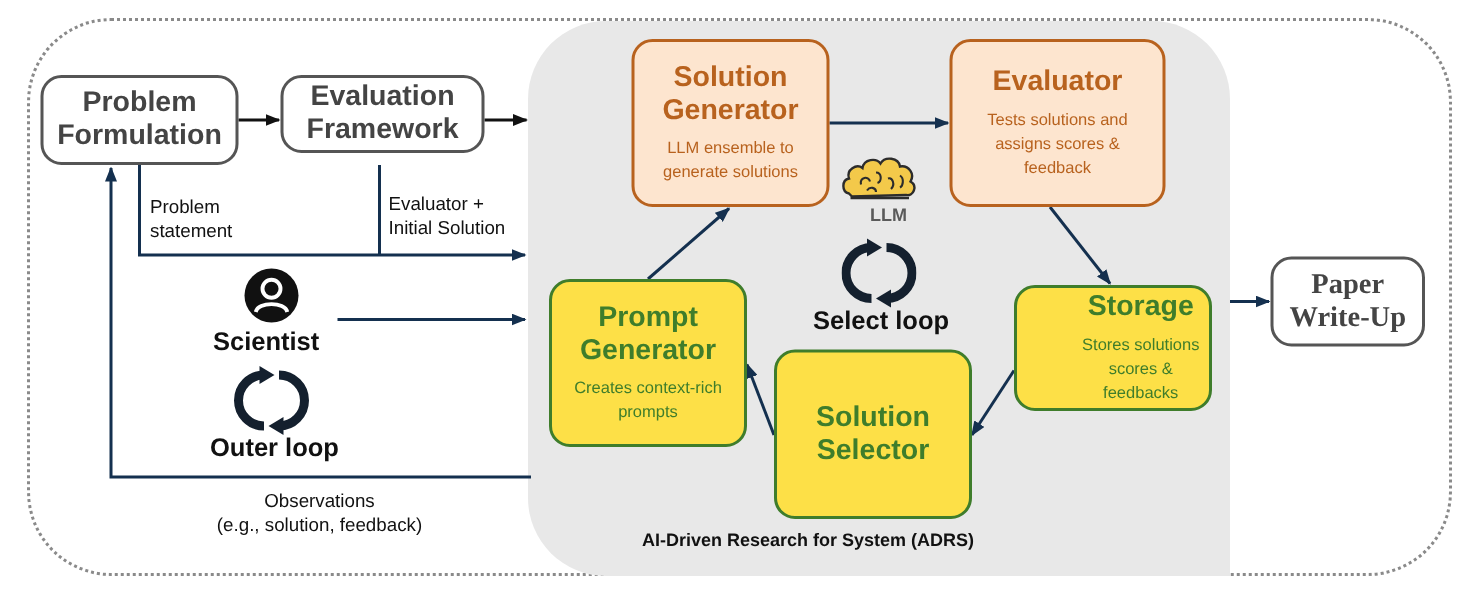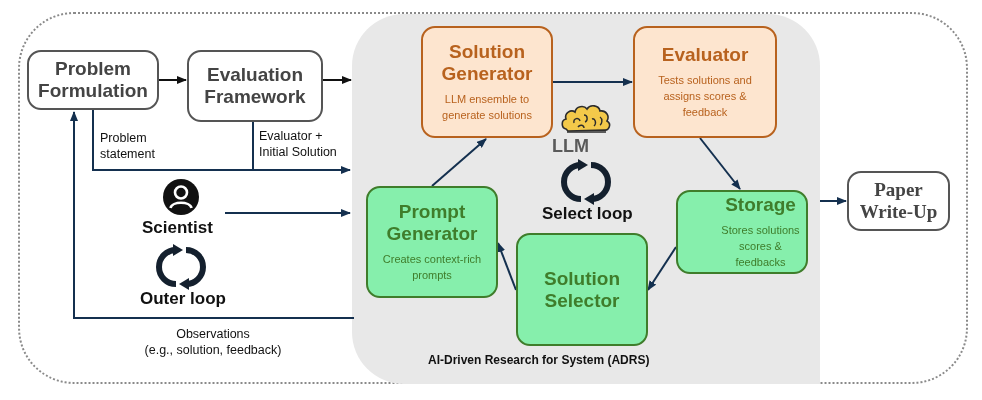--- a/index.html
+++ b/index.html
@@ -8,21 +8,21 @@
   #stage { position: absolute; left: 0; top: 0; width: 982px; height: 400px; }
   svg#wires { position: absolute; left: 0; top: 0; width: 982px; height: 400px; }
   .outer-frame { position: absolute; left: 18px; top: 12px; width: 950px; height: 372px;
                  border: 2px dotted #8a8a8a; border-radius: 56px; box-sizing: border-box; }
   .adrs-panel { position: absolute; left: 352px; top: 14px; width: 468px; height: 370px;
                 background: #e8e8e8; border-radius: 52px 52px 0 52px; }
   .box { position: absolute; box-sizing: border-box; border-radius: 14px; text-align: center;
          display: flex; flex-direction: column; justify-content: center; align-items: center; }
   .box.white { background: #ffffff; border: 2px solid #555555; color: #444444; }
   .box.orange { background: #fde5cf; border: 2px solid #b8621e; color: #b8621e; }
-  .box.green { background: #86efac; border: 2px solid #3f7d2b; color: #3f7d2b; }
+  .box.green { background: #fde047; border: 2px solid #3f7d2b; color: #3f7d2b; }
   .box .title { font-weight: bold; font-size: 19px; line-height: 22px; white-space: pre-line; }
   .box .desc { font-size: 11px; line-height: 16px; margin-top: 6px; white-space: pre-line; }
   .label { position: absolute; font-size: 12.5px; line-height: 16px; color: #111111; white-space: pre-line; }
   .label.center { text-align: center; }
   .bold-label { position: absolute; font-weight: bold; color: #111111; font-size: 17px; white-space: nowrap; }
   .icon { position: absolute; }
 </style>
 </head>
 <body>
 
@@ -58,21 +58,21 @@
     <line x1="516" y1="290" x2="498" y2="243" stroke="#14304f" stroke-width="2" marker-end="url(#ah-dark)"></line>
     <line x1="432" y1="186" x2="486" y2="139" stroke="#14304f" stroke-width="2" marker-end="url(#ah-dark)"></line>
 
     <line x1="820" y1="201" x2="846" y2="201" stroke="#14304f" stroke-width="2" marker-end="url(#ah-dark)"></line>
   </svg>
 
   <div class="box white" style="left:27px;top:50px;width:132px;height:60px;">
     <div class="title">Problem
 Formulation</div>
   </div>
-  <div class="box white" style="left:187px;top:50px;width:136px;height:72px;">
+  <div class="box white" style="left:187px;top:50px;width:136px;height:52px;">
     <div class="title">Evaluation
 Framework</div>
   </div>
   <div class="box white" style="left:847px;top:171px;width:103px;height:60px;font-family:Liberation Serif, serif;">
     <div class="title">Paper
 Write-Up</div>
   </div>
 
   <div class="label" style="left:100px;top:130px;">Problem
 statement</div>
@@ -123,21 +123,21 @@
 Generator</div>
     <div class="desc">Creates context-rich
 prompts</div>
   </div>
 
   <svg class="icon" style="left:560px;top:101px;" width="52" height="34" viewBox="0 0 52 34">
     <path d="M6,28 C1,27 1,19 6,18 C4,12 11,8 15,11 C16,5 24,4 27,8 C30,3 39,4 40,10 C46,9 50,15 47,20 C52,23 49,30 44,29 L8,30 Z" fill="#f3c94a" stroke="#2c2c2c" stroke-width="1.6"></path>
     <path d="M14,22 C13,17 19,16 20,20 M24,14 C28,14 28,20 25,21 M32,18 C35,17 37,22 34,25 M40,16 C43,18 42,23 40,24 M18,26 C20,23 24,24 24,27" fill="none" stroke="#2c2c2c" stroke-width="1.4"></path>
     <line x1="7" y1="31" x2="46" y2="31" stroke="#2c2c2c" stroke-width="1.6"></line>
   </svg>
-  <div class="bold-label" style="left:552px;top:136px;font-size:18px;color:#5a5a5a;">LLM</div>
+  <div class="bold-label" style="left:580px;top:136px;font-size:12px;color:#5a5a5a;">LLM</div>
 
   <svg class="icon" style="left:561px;top:158px;" width="50" height="48" viewBox="0 0 50 48">
     <path d="M20,7 A17,17 0 0 0 20,41" fill="none" stroke="#14202e" stroke-width="6"></path>
     <path d="M17,1 L27,7 L17,13 Z" fill="#14202e"></path>
     <path d="M30,41 A17,17 0 0 0 30,7" fill="none" stroke="#14202e" stroke-width="6"></path>
     <path d="M33,35 L23,41 L33,47 Z" fill="#14202e"></path>
   </svg>
   <div class="bold-label" style="left:542px;top:204px;">Select loop</div>
 
   <div class="bold-label" style="left:428px;top:353px;font-size:12px;">AI-Driven Research for System (ADRS)</div>

